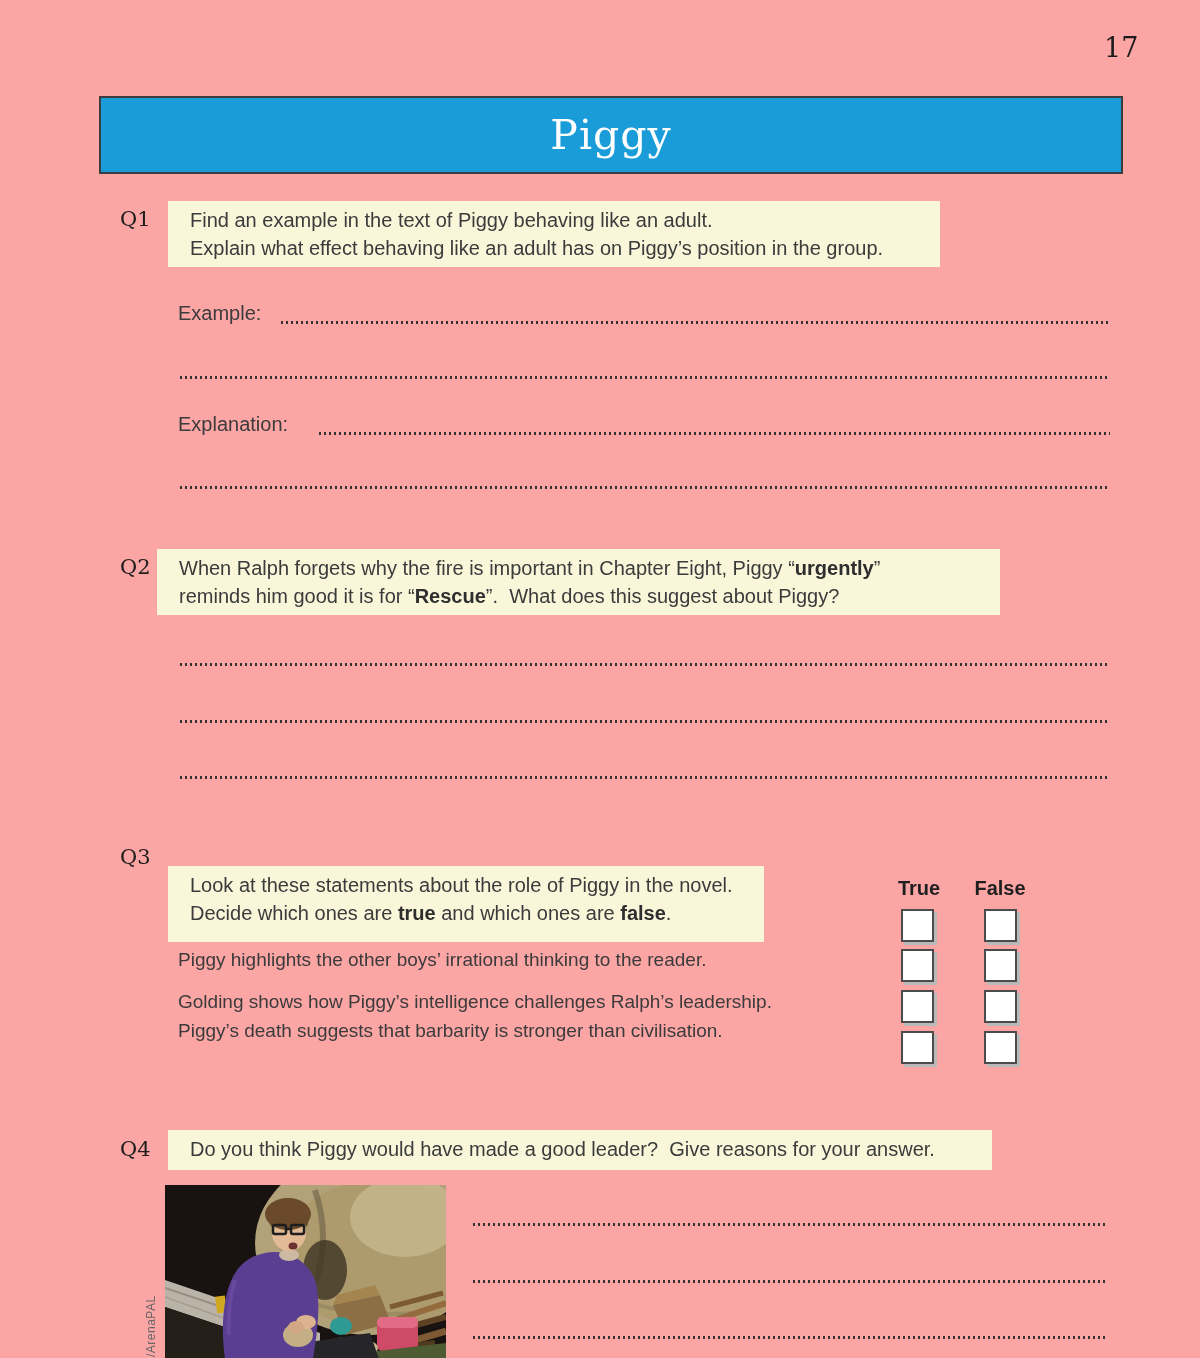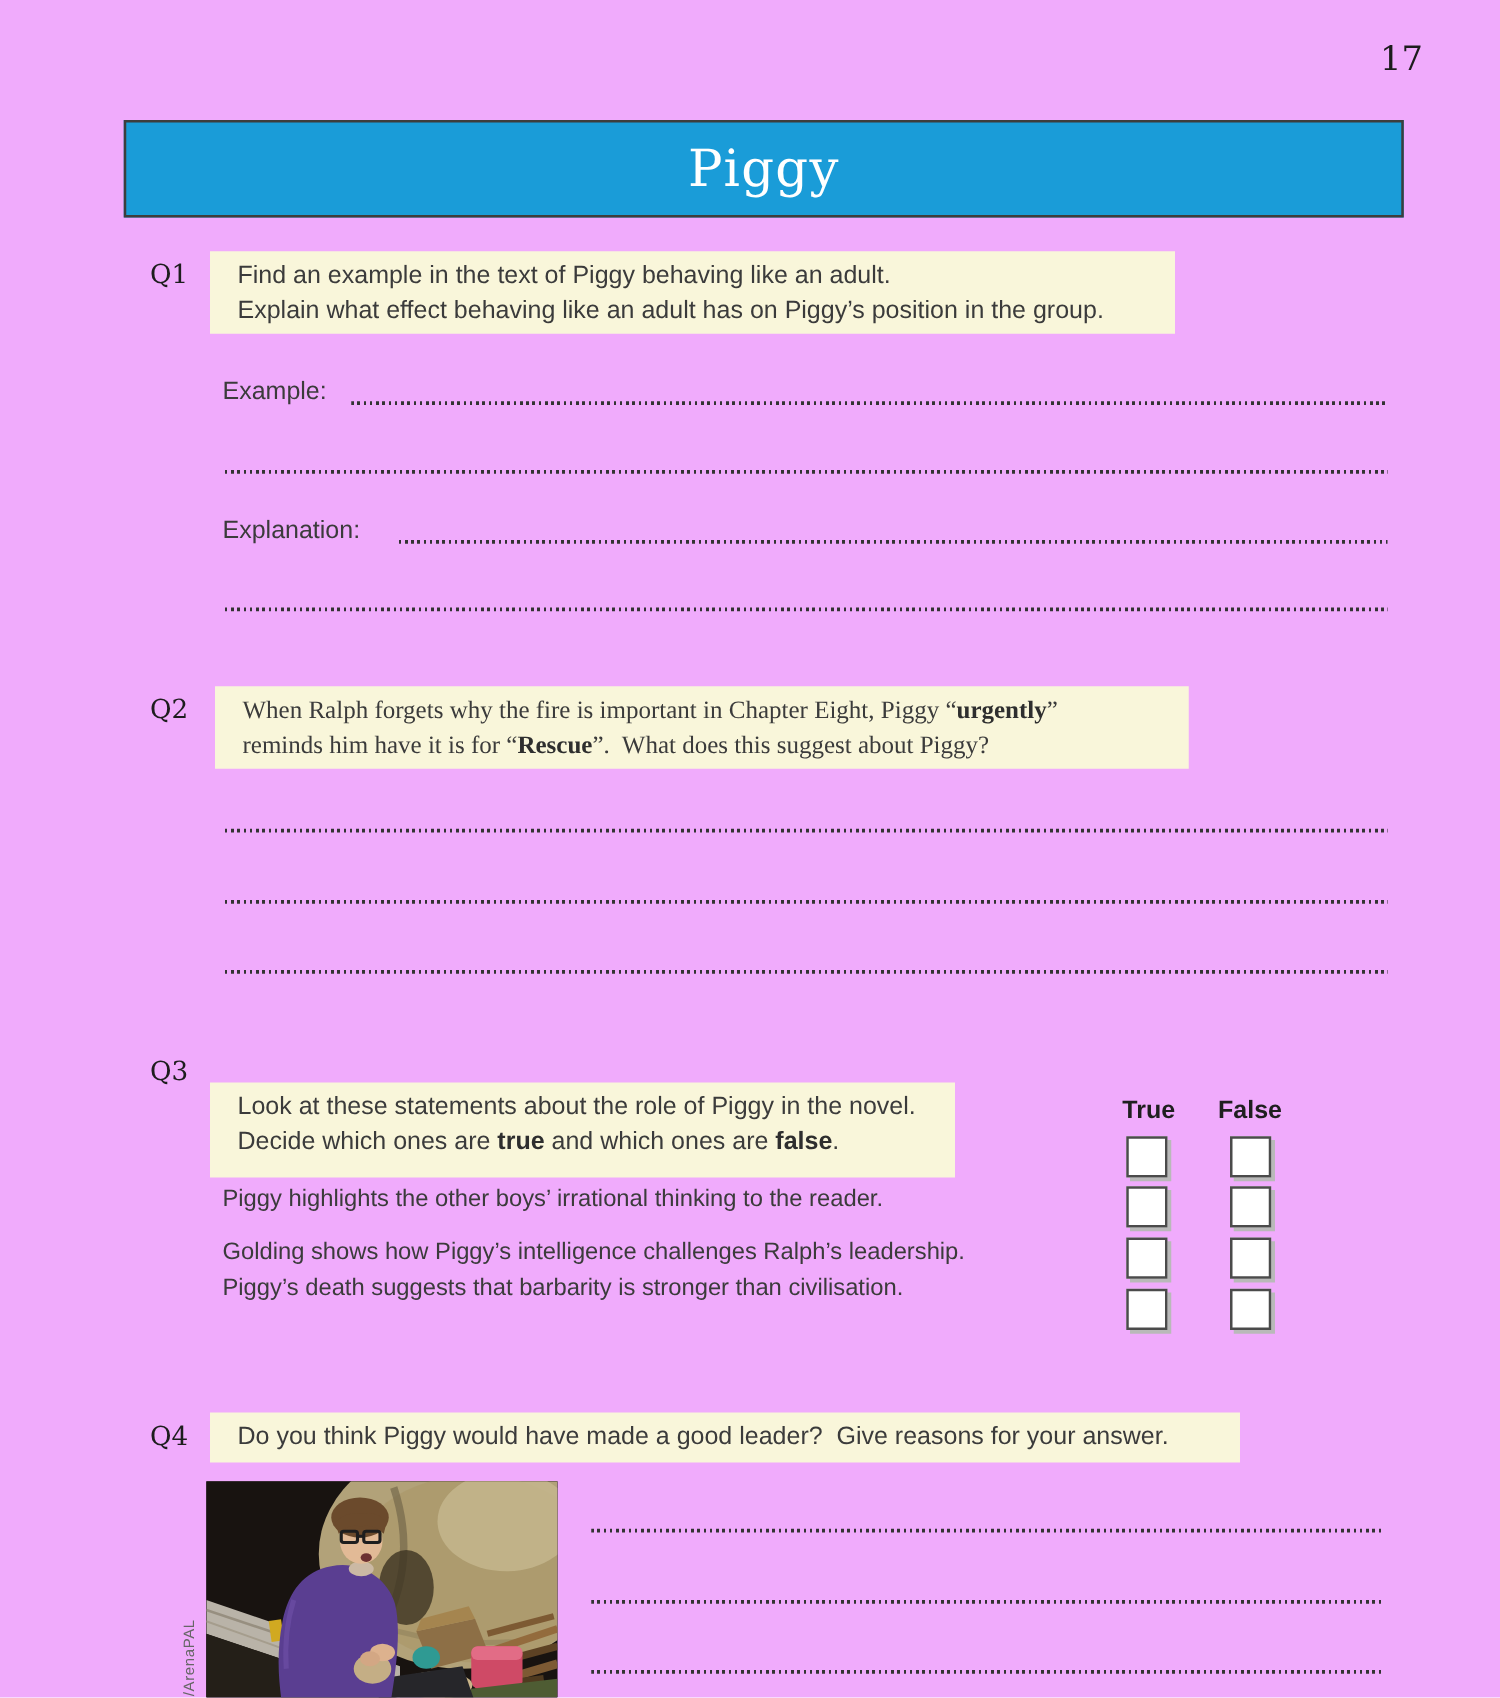--- a/index.html
+++ b/index.html
@@ -1,17 +1,17 @@
 <!DOCTYPE html>
 <html style="--banner_bg: #1a9cd8; --highlight: #f9f6da;"><head>
 <meta charset="utf-8">
 <style>
   html,body{margin:0;padding:0;background:#fff;}
   .page{
-    position:relative;width:1200px;height:1358px;background:#f0abfc;overflow:hidden;
+    position:relative;width:1200px;height:1358px;background:#fca5a5;overflow:hidden;
     font-family:"Liberation Sans", sans-serif;color:#3b3b3b;
   }
   .page-number{
     position:absolute;left:1104px;top:32px;width:60px;
     font-family:"DejaVu Serif", serif;font-size:27px;color:#1c1c1c;
   }
   .banner{
     position:absolute;left:99px;top:96px;width:1024px;height:78px;box-sizing:border-box;
     background:var(--banner_bg,#1a9cd8);border:2px solid #3d3d3d;
     display:flex;align-items:center;justify-content:center;
@@ -64,23 +64,23 @@
     <div>Explain what effect behaving like an adult has on Piggy’s position in the group.</div>
   </div>
   <div class="fieldlabel" style="left:178px;top:302px;">Example:</div>
   <div class="dots" style="left:281px;top:321px;width:829px;"></div>
   <div class="dots" style="left:180px;top:376px;width:930px;"></div>
   <div class="fieldlabel" style="left:178px;top:413px;">Explanation:</div>
   <div class="dots" style="left:319px;top:432px;width:791px;"></div>
   <div class="dots" style="left:180px;top:486px;width:930px;"></div>
 
   <div class="qlabel" style="top:555px;">Q2</div>
-  <div class="hl" style="left:172px;top:549px;width:779px;height:66px;font-family:Liberation Serif, serif;">
+  <div class="hl" style="left:157px;top:549px;width:843px;height:66px;">
     <div><span>When Ralph forgets why the fire is important in Chapter Eight, Piggy “</span><b>urgently</b><span>”</span></div>
-    <div><span>reminds him have it is for “</span><b>Rescue</b><span>”.&nbsp; What does this suggest about Piggy?</span></div>
+    <div><span>reminds him good it is for “</span><b>Rescue</b><span>”.&nbsp; What does this suggest about Piggy?</span></div>
   </div>
   <div class="dots" style="left:180px;top:663px;width:930px;"></div>
   <div class="dots" style="left:180px;top:720px;width:930px;"></div>
   <div class="dots" style="left:180px;top:776px;width:930px;"></div>
 
   <div class="qlabel" style="top:845px;">Q3</div>
   <div class="hl" style="left:168px;top:866px;width:596px;height:76px;">
     <div>Look at these statements about the role of Piggy in the novel.</div>
     <div><span>Decide which ones are </span><b>true</b><span> and which ones are </span><b>false</b><span>.</span></div>
   </div>

